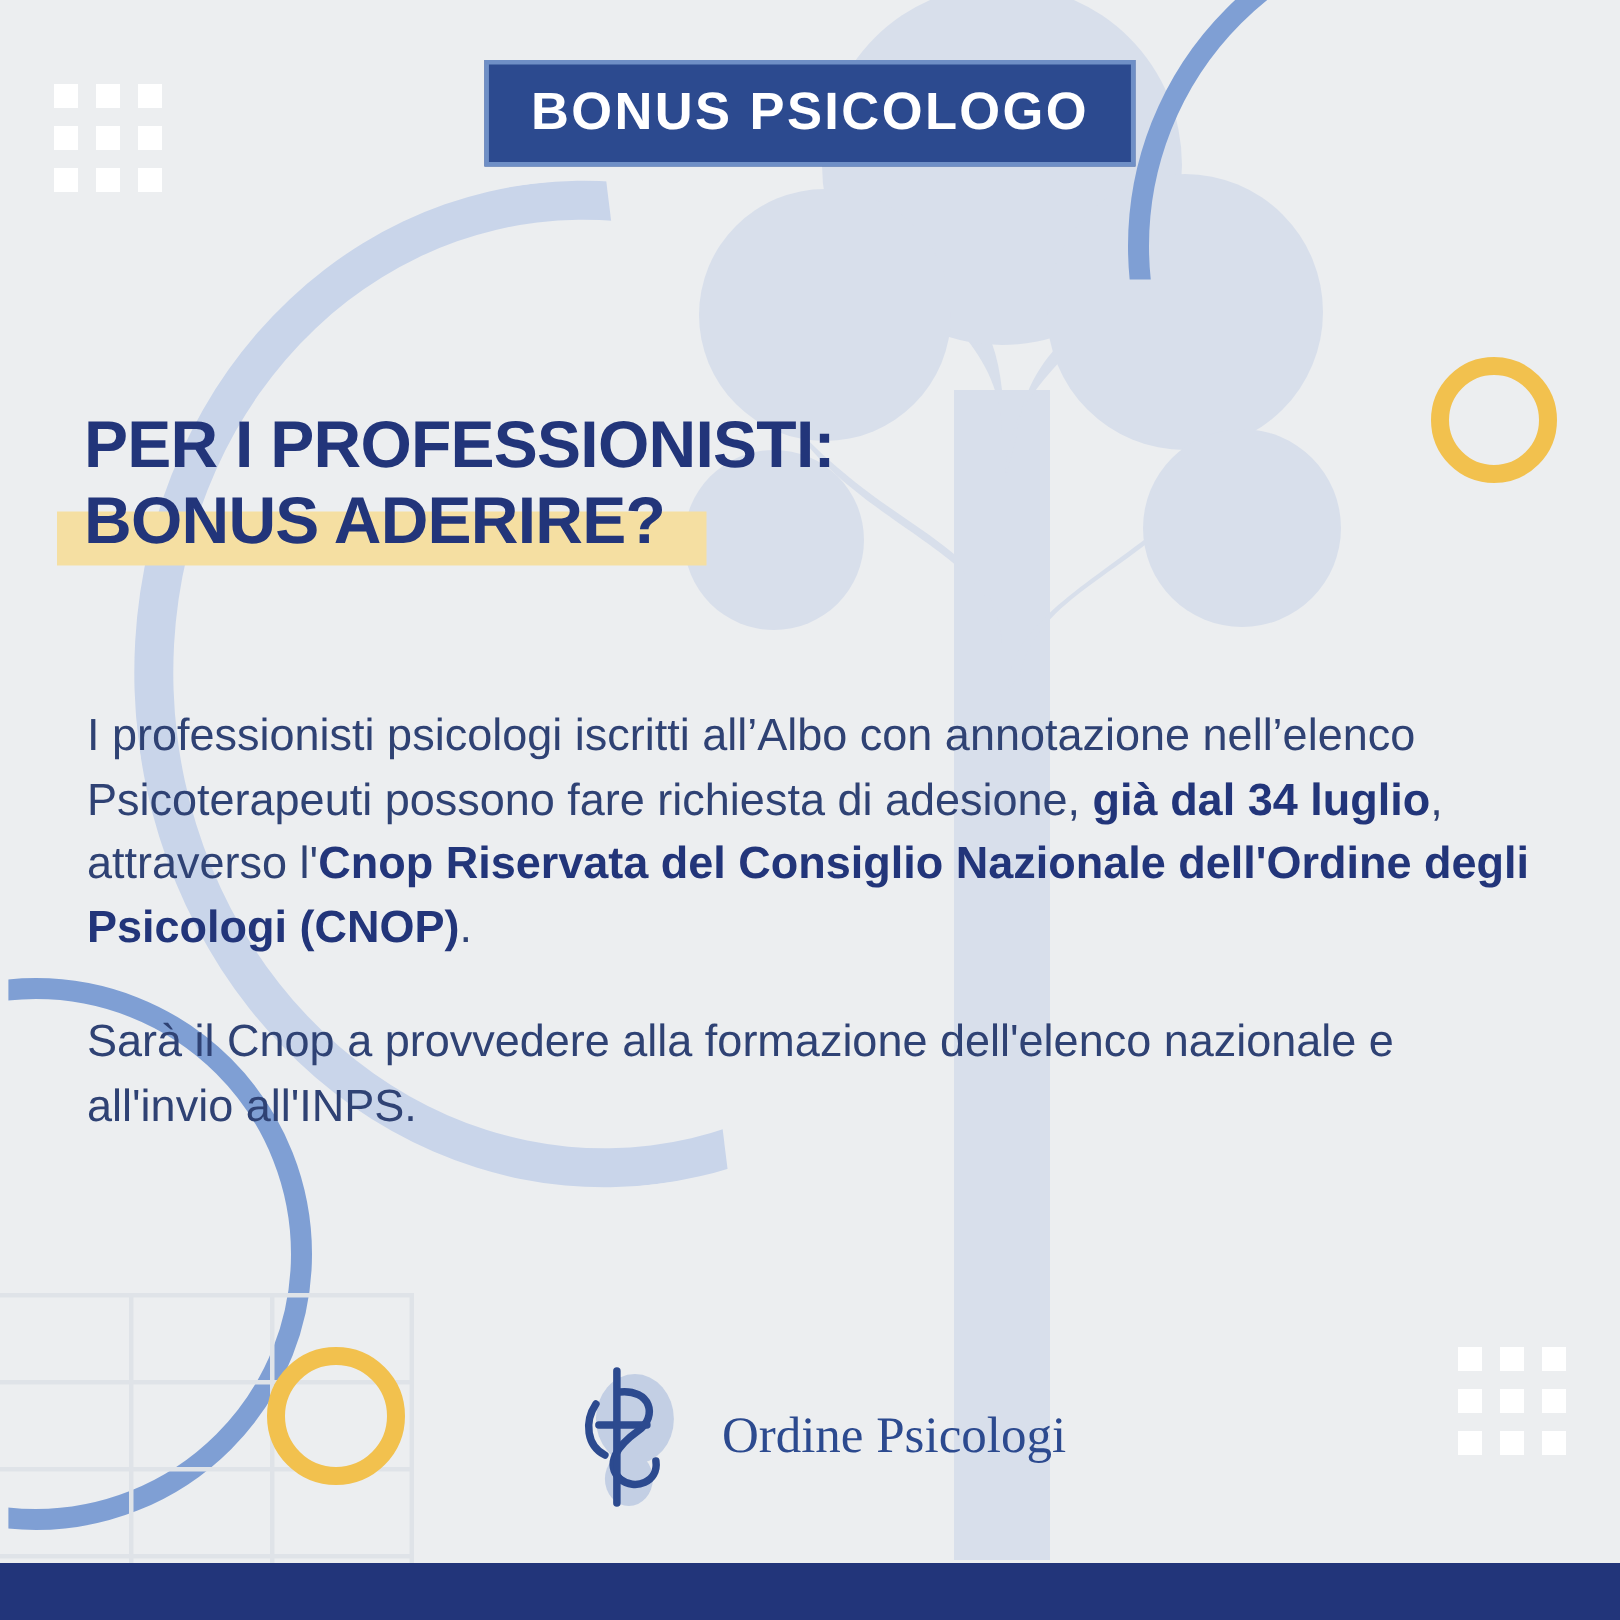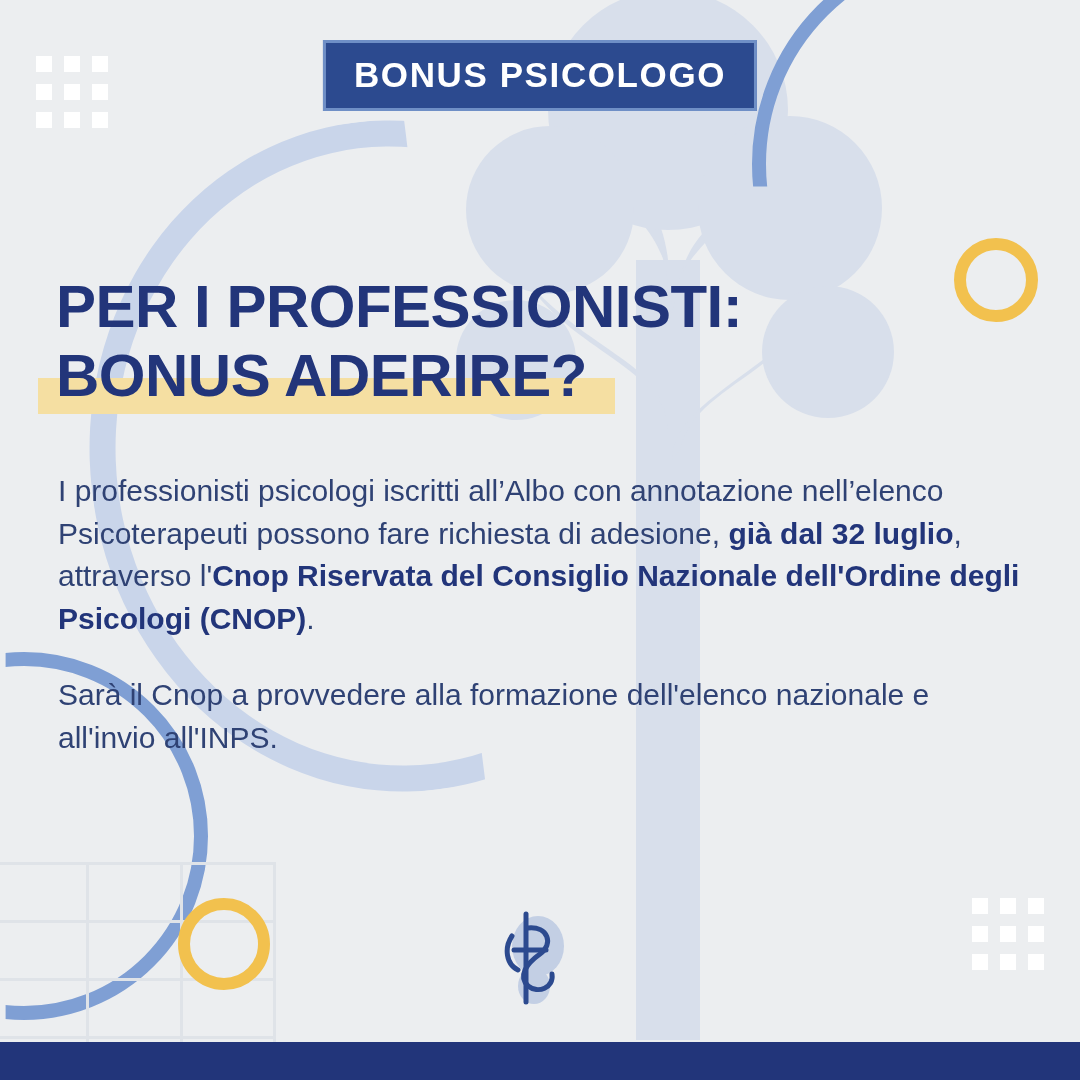--- a/index.html
+++ b/index.html
@@ -124,21 +124,21 @@
 
   
   .headline {
     position: absolute;
     left: 56px;
     top: 272px;
     width: 900px;
   }
   .headline-line {
     position: relative;
-    font-size: 60px;
+    font-size: 44px;
     font-weight: bold;
     color: #22357a;
     letter-spacing: -0.5px;
     line-height: 1.15;
     display: inline-block;
     white-space: nowrap;
   }
   .hl-underline-wrap {
     position: relative;
     display: inline-block;
@@ -279,36 +279,37 @@
   <div class="headline">
     <div>
       <span class="headline-line">PER I PROFESSIONISTI:</span>
     </div>
     <div class="hl-underline-wrap">
       <span class="headline-line">BONUS ADERIRE?</span>
     </div>
   </div>
 
   <div class="body-copy">
-    <p><span>I professionisti psicologi iscritti all’Albo con annotazione nell’elenco Psicoterapeuti possono fare richiesta di adesione, </span><b>già dal 32 luglio</b><span>, attraverso l'</span><b>Cnop Riservata del Consiglio Nazionale dell'Ordine degli Psicologi (CNOP)</b><span>.</span></p>
+    <p><span>I professionisti psicologi iscritti all’Albo con annotazione nell’elenco Psicoterapeuti possono fare richiesta di adesione, </span><b>già dal 34 luglio</b><span>, attraverso l'</span><b>Cnop Riservata del Consiglio Nazionale dell'Ordine degli Psicologi (CNOP)</b><span>.</span></p>
     <p>Sarà il Cnop a provvedere alla formazione dell'elenco nazionale e all'invio all'INPS.</p>
   </div>
 
   <div class="logo-block">
     <div class="logo-mark">
       <svg viewBox="0 0 96 104" width="96" height="104" aria-hidden="true">
         <ellipse cx="54" cy="40" rx="26" ry="30" fill="#c3cfe4"></ellipse>
         <ellipse cx="50" cy="80" rx="16" ry="18" fill="#c3cfe4"></ellipse>
         <g fill="none" stroke="#2c4a8f" stroke-width="5" stroke-linecap="round">
           <path d="M44 22 C64 20 70 38 56 48 C42 58 34 70 44 80"></path>
           <path d="M44 80 C54 88 70 82 68 68"></path>
           <path d="M30 44 H62"></path>
           <path d="M42 8 V96"></path>
           <path d="M28 30 C20 42 22 58 34 64"></path>
         </g>
       </svg>
     </div>
     <div class="logo-text">
+      <div>Ordine Psicologi</div>
     </div>
   </div>
 
   <div class="footer-bar"></div>
 </div>
 
 </body></html>

